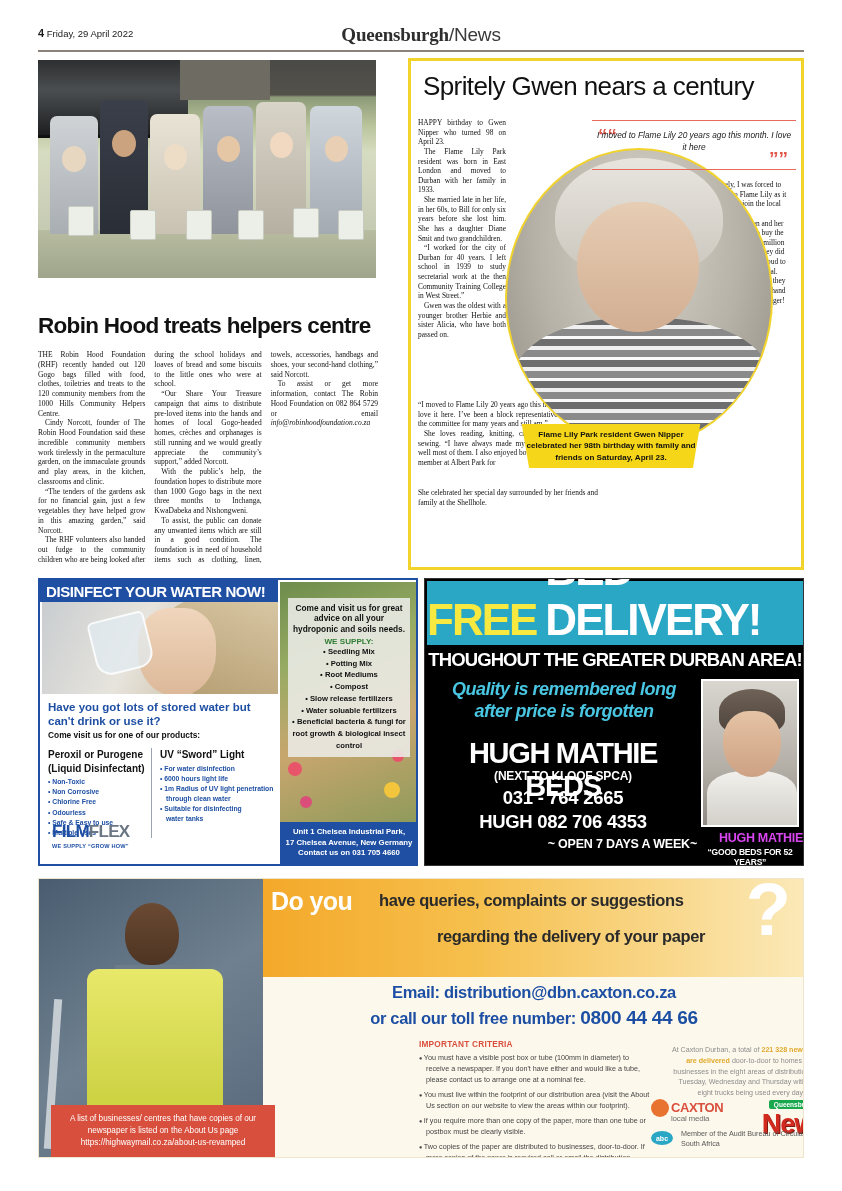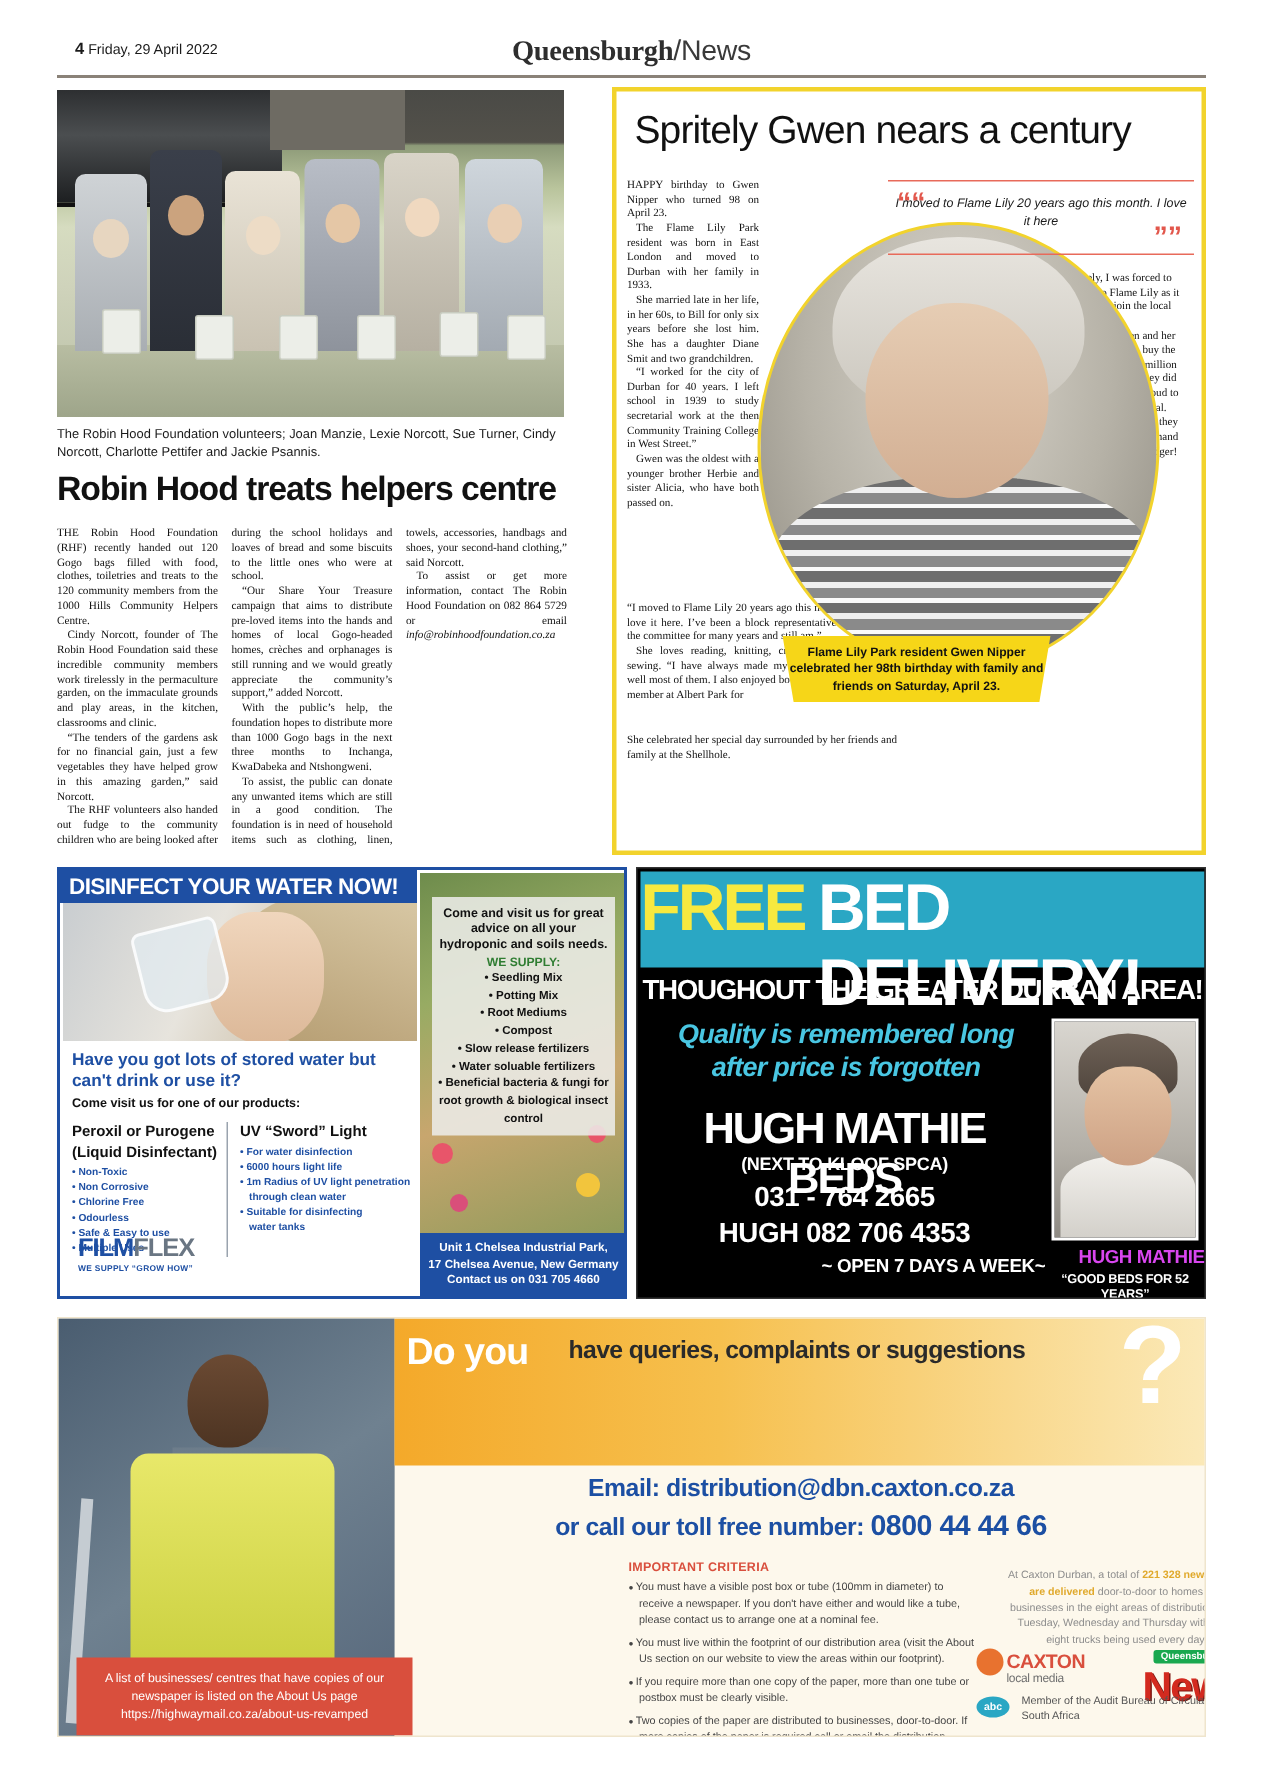--- a/index.html
+++ b/index.html
@@ -10,21 +10,21 @@
     position: relative;
     overflow: hidden;
   }
   .page { position: relative; width: 842px; height: 1191px; padding: 0; }
 
   
   .masthead {
     position: absolute; left: 38px; top: 24px; width: 766px; height: 24px;
   }
   .folio {
-    position: absolute; left: 12px; top: 3px;
+    position: absolute; left: 0; top: 3px;
     font-size: 9.5px; color: #1a1a1a;
     font-family: "Liberation Sans", sans-serif;
   }
   .folio b { font-size: 11px; }
   .mast-title {
     position: absolute; left: 0; right: 0; top: 0; text-align: center;
     font-size: 19px; letter-spacing: -0.2px;
   }
   .mast-title .serif {
     font-family: "Liberation Serif", serif; font-weight: bold; color: #2e2e2e;
@@ -253,21 +253,21 @@
     display: flex; flex-direction: column; justify-content: center;
   }
 
   
   .ad-bed {
     position: absolute; left: 424px; top: 578px; width: 380px; height: 288px;
     background: #000; border: 1px solid #333; overflow: hidden;
   }
   .ab-top {
     position: absolute; left: 2px; top: 2px; width: 376px; height: 64px;
-    background: #2aa7c4; display: flex; align-items: flex-start; justify-content: center;
+    background: #2aa7c4; display: flex; align-items: flex-end; justify-content: center;
   }
   .ab-top .free {
     font-weight: bold; font-size: 44px; color: #f7e93f; letter-spacing: -2px;
     font-family: "Liberation Sans", sans-serif;
   }
   .ab-top .bed {
     font-weight: bold; font-size: 44px; color: #fff; letter-spacing: -2px;
     margin-left: 9px; font-family: "Liberation Sans", sans-serif;
   }
   .ab-sub {
@@ -474,21 +474,20 @@
     <div class="head" style="left:287px;top:76px;width:23px;height:26px;background:#e9cfb4;"></div>
 
     <div class="bag" style="left:30px;top:146px;width:26px;height:30px;"></div>
     <div class="bag" style="left:92px;top:150px;width:26px;height:30px;"></div>
     <div class="bag" style="left:148px;top:150px;width:26px;height:30px;"></div>
     <div class="bag" style="left:200px;top:150px;width:26px;height:30px;"></div>
     <div class="bag" style="left:255px;top:148px;width:26px;height:30px;"></div>
     <div class="bag" style="left:300px;top:150px;width:26px;height:30px;"></div>
   </div>
 
-  <div class="rh-cap">The Robin Hood Foundation volunteers; Joan Manzie, Lexie Norcott, Sue Turner, Cindy Norcott, Charlotte Pettifer and Jackie Psannis.</div>
   <div class="rh-head">Robin Hood treats helpers centre</div>
 
   <div class="rh-body">
     <p class="first">THE Robin Hood Foundation (RHF) recently handed out 120 Gogo bags filled with food, clothes, toiletries and treats to the 120 community members from the 1000 Hills Community Helpers Centre.</p>
     <p>Cindy Norcott, founder of The Robin Hood Foundation said these incredible community members work tirelessly in the permaculture garden, on the immaculate grounds and play areas, in the kitchen, classrooms and clinic.</p>
     <p>“The tenders of the gardens ask for no financial gain, just a few vegetables they have helped grow in this amazing garden,” said Norcott.</p>
     <p>The RHF volunteers also handed out fudge to the community children who are being looked after during the school holidays and loaves of bread and some biscuits to the little ones who were at school.</p>
     <p>“Our Share Your Treasure campaign that aims to distribute pre-loved items into the hands and homes of local Gogo-headed homes, crèches and orphanages is still running and we would greatly appreciate the community’s support,” added Norcott.</p>
     <p>With the public’s help, the foundation hopes to distribute more than 1000 Gogo bags in the next three months to Inchanga, KwaDabeka and Ntshongweni.</p>
     <p>To assist, the public can donate any unwanted items which are still in a good condition. The foundation is in need of household items such as clothing, linen, towels, accessories, handbags and shoes, your second-hand clothing,” said Norcott.</p>
@@ -630,20 +629,21 @@
       <div class="vest"></div>
       <div class="head3"></div>
     </div>
     <div class="ad-strip">A list of businesses/ centres that have copies of our newspaper is listed on the About Us page https://highwaymail.co.za/about-us-revamped</div>
 
     <div class="ad-band">
       <div class="ad-qm">?</div>
     </div>
     <div class="ad-doyou">Do you</div>
     <div class="ad-q1">have queries, complaints or suggestions</div>
+    <div class="ad-q2">regarding the delivery of your paper</div>
 
     <div class="ad-email">Email: distribution@dbn.caxton.co.za</div>
     <div class="ad-tel"><span>or call our toll free number: </span><span class="big">0800 44 44 66</span></div>
 
     <div class="ad-crit-h">IMPORTANT CRITERIA</div>
     <div class="ad-crit">
       <p>You must have a visible post box or tube (100mm in diameter) to receive a newspaper. If you don't have either and would like a tube, please contact us to arrange one at a nominal fee.</p>
       <p>You must live within the footprint of our distribution area (visit the About Us section on our website to view the areas within our footprint).</p>
       <p>If you require more than one copy of the paper, more than one tube or postbox must be clearly visible.</p>
       <p>Two copies of the paper are distributed to businesses, door-to-door. If more copies of the paper is required call or email the distribution office.</p>

